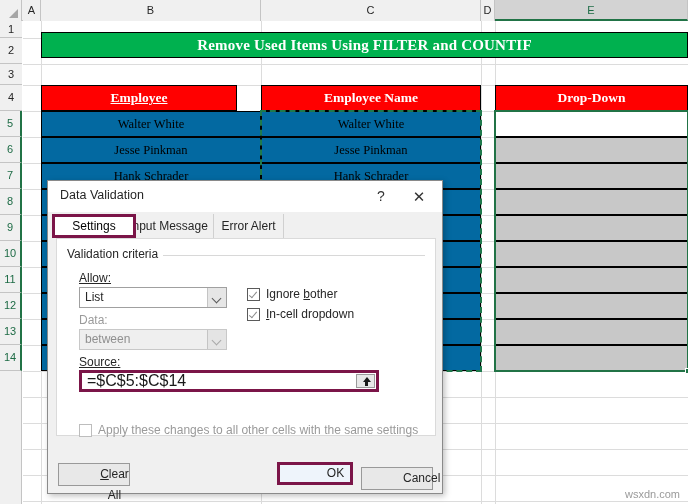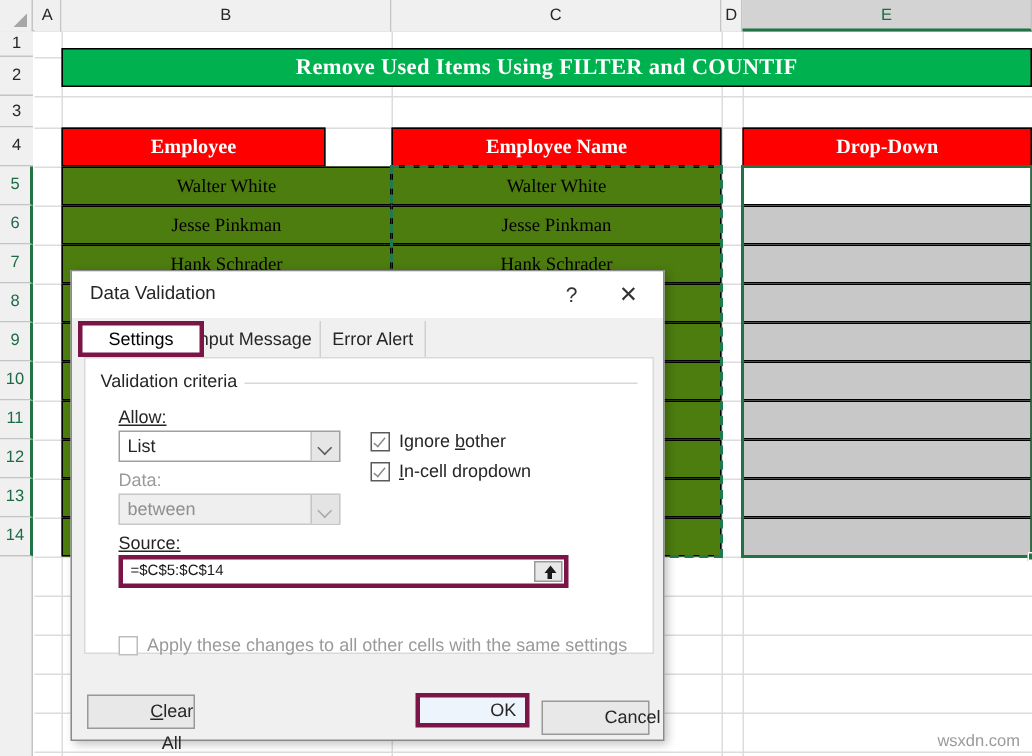--- a/index.html
+++ b/index.html
@@ -98,21 +98,21 @@
     background: #ff0000;
     border: 1px solid #000000;
     color: #ffffff;
     font-family: "Liberation Serif", serif;
     font-weight: bold;
     font-size: 13.5px;
     display: flex; align-items: center; justify-content: center;
   }
   .datacell {
     position: absolute;
-    background: #4d7c0f;
+    background: #0369a1;
     border: 1px solid #000000;
     color: #000000;
     font-family: "Liberation Serif", serif;
     font-size: 12.5px;
     display: flex; align-items: center; justify-content: center;
   }
   .datacell.selfill { background: #c8c8c8; }
   .datacell.activefill { background: #ffffff; }
 
   
@@ -252,21 +252,21 @@
     transform: rotate(40deg);
   }
   .cb-text { position: absolute; left: 19px; top: 0; white-space: nowrap; }
   .cb-text.dim { color: #9a9a9a; }
 
   .src-input {
     position: absolute;
     height: 22px;
     background: #ffffff;
     border: 3px solid #7b1548;
-    font-size: 10px; color: #1a1a1a;
+    font-size: 16px; color: #1a1a1a;
     line-height: 16px;
     padding-left: 5px;
   }
   .src-pick {
     position: absolute; right: 1px; top: 1px;
     width: 19px; height: 14px;
     background: #e8e8e8;
     border: 1px solid #9a9a9a;
   }
   .src-arrow {
@@ -363,21 +363,21 @@
           <div class="rowhead sel" style="top: 220px; height: 26px; line-height: 25px;">10</div>
           <div class="rowhead sel" style="top: 246px; height: 26px; line-height: 25px;">11</div>
           <div class="rowhead sel" style="top: 272px; height: 26px; line-height: 25px;">12</div>
           <div class="rowhead sel" style="top: 298px; height: 26px; line-height: 25px;">13</div>
           <div class="rowhead sel" style="top: 324px; height: 26px; line-height: 25px;">14</div>
         </div>
     </div>
 
     <div class="banner" id="banner" style="left: 41px; top: 32px; width: 647px; height: 26px; background: rgb(0, 177, 79); color: rgb(255, 255, 255);">Remove Used Items Using FILTER and COUNTIF</div>
 
-    <div class="thead" id="th-b" style="left: 41px; top: 85px; width: 176px; height: 26px; background: rgb(255, 0, 0); color: rgb(255, 255, 255);">Employee</div>
+    <div class="thead" id="th-b" style="left: 41px; top: 85px; width: 196px; height: 26px; background: rgb(255, 0, 0); color: rgb(255, 255, 255); text-decoration: underline;">Employee</div>
     <div class="thead" id="th-c" style="left: 261px; top: 85px; width: 220px; height: 26px; background: rgb(255, 0, 0); color: rgb(255, 255, 255);">Employee Name</div>
     <div class="thead" id="th-e" style="left: 495px; top: 85px; width: 193px; height: 26px; background: rgb(255, 0, 0); color: rgb(255, 255, 255);">Drop-Down</div>
 
     <div id="cells">
         <div class="datacell" style="left: 41px; top: 111px; width: 220px; height: 26px;">Walter White</div>
         <div class="datacell" style="left: 41px; top: 137px; width: 220px; height: 26px;">Jesse Pinkman</div>
         <div class="datacell" style="left: 41px; top: 163px; width: 220px; height: 26px;">Hank Schrader</div>
         <div class="datacell" style="left: 41px; top: 189px; width: 220px; height: 26px;"></div>
         <div class="datacell" style="left: 41px; top: 215px; width: 220px; height: 26px;"></div>
         <div class="datacell" style="left: 41px; top: 241px; width: 220px; height: 26px;"></div>

